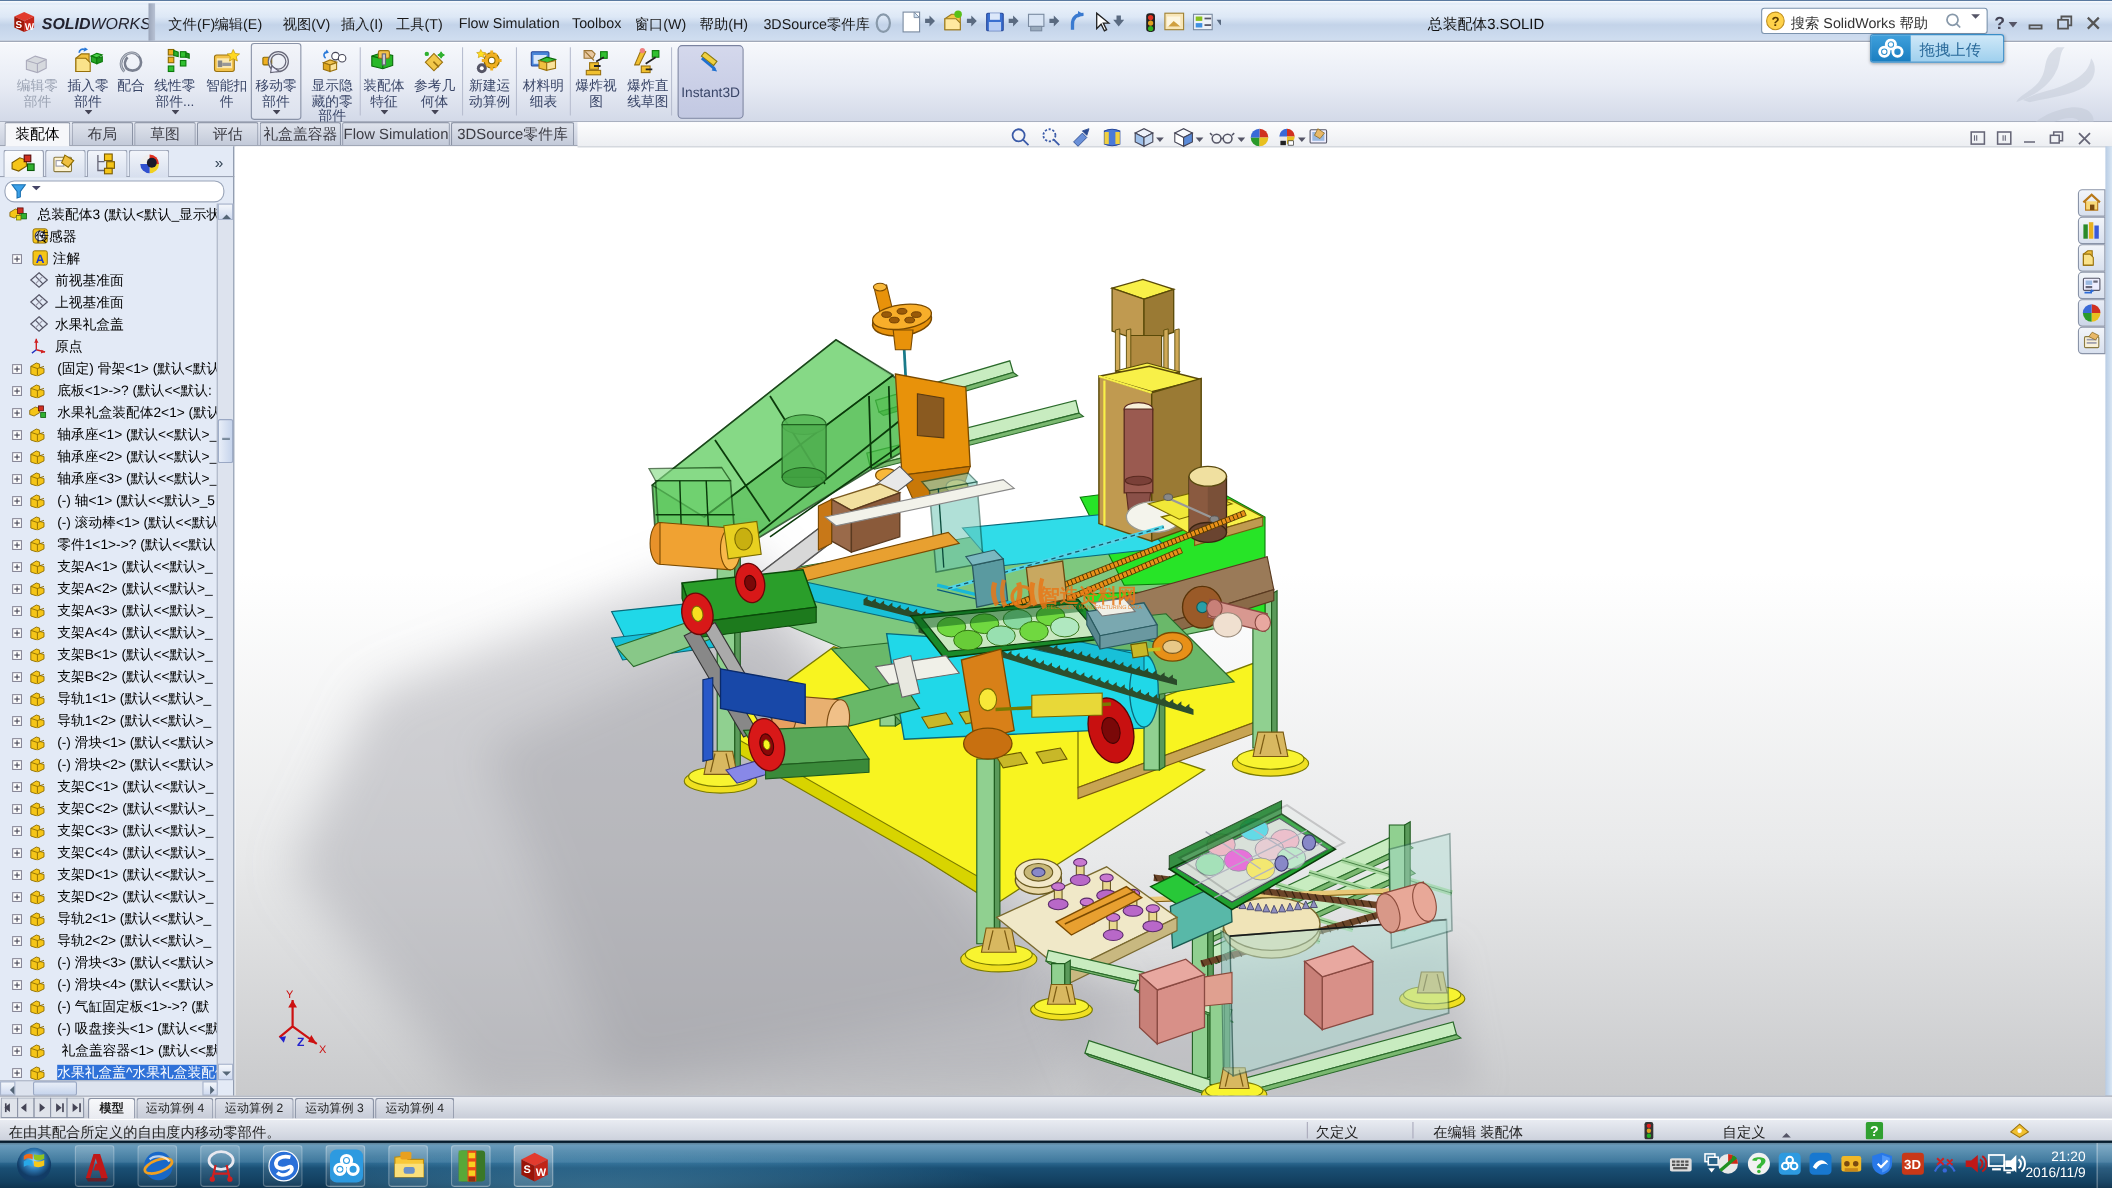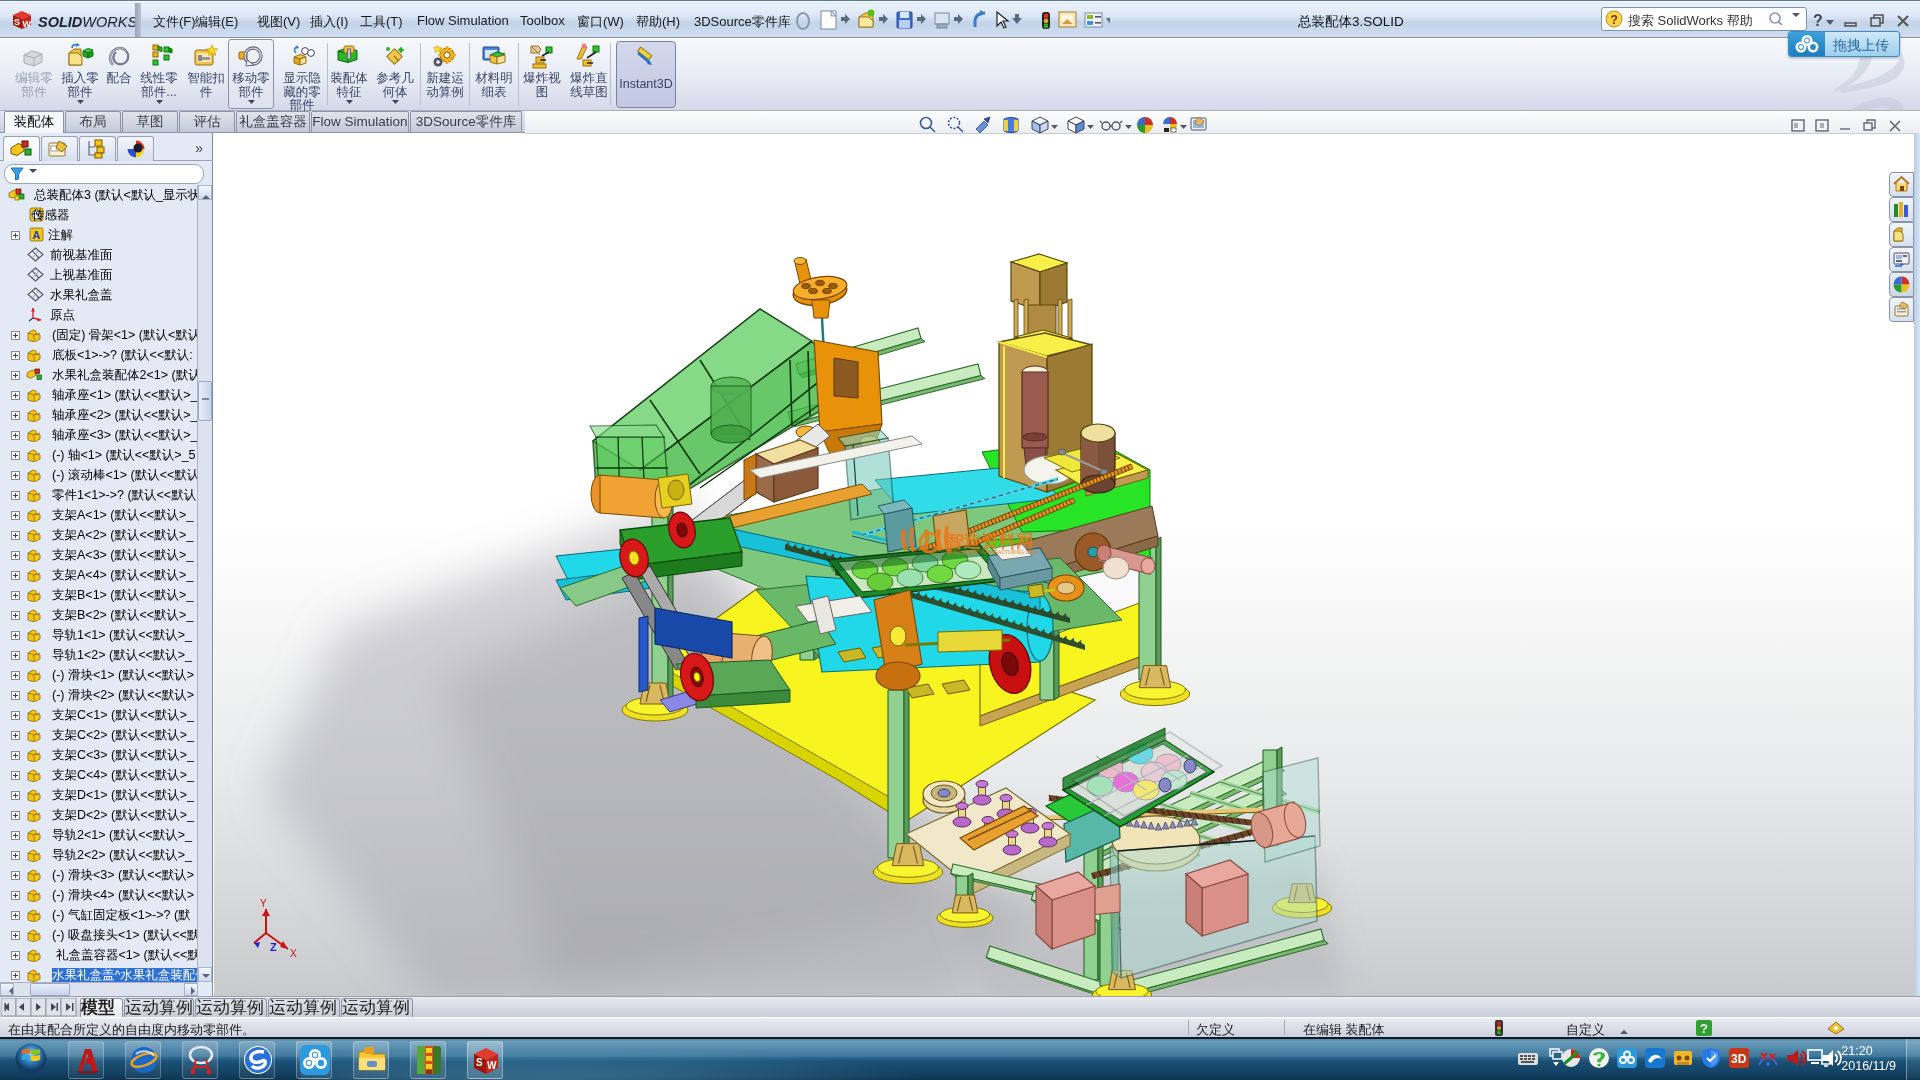--- a/index.html
+++ b/index.html
@@ -47,21 +47,21 @@
 .plus:after { content:""; position:absolute; left:3px; top:1px; width:1px; height:5px; background:#445; }
 .pico { position:absolute; left:26px; top:2px; width:17px; height:15px; }
 #vscroll { position:absolute; right:0px; top:52px; width:15px; height:797px; background:#dde3ee; border-left:1px solid #aab2c4; }
 #hscroll { position:absolute; left:0; bottom:0px; width:198px; height:14px; background:#dde3ee; border-top:1px solid #aab2c4; }
 
 
 #viewport { left:214px; top:133px; width:1706px; height:863px; background:linear-gradient(#ffffff 0%,#ffffff 45%,#e8e9ea 75%,#c9cacc 100%); }
 
 
 #modeltabs { left:0; top:996px; width:1920px; height:21px; background:linear-gradient(#e8ebf1,#c8cdd8); border-top:1px solid #9aa0ae; }
-.mtab { position:absolute; top:1px; height:19px; line-height:18px; text-align:left; font-size:17px; color:#222;
+.mtab { position:absolute; top:1px; height:19px; line-height:18px; text-align:center; font-size:11px; color:#222;
   background:linear-gradient(#dfe2ea,#c6cbd7); border:1px solid #8b93a5; border-bottom:none; border-radius:3px 3px 0 0; }
 .mtab.active { background:linear-gradient(#f8f9fb,#e8eaf0); }
 
 #statusbar { left:0; top:1017px; width:1920px; height:20px; background:linear-gradient(#e9ecf2,#ccd1dc); border-top:1px solid #fff; font-size:13px; color:#222; }
 
 #taskbar { left:0; top:1037px; width:1920px; height:43px;
   background:linear-gradient(#0e2e40 0%,#3579a3 10%,#2d6b93 45%,#1a4f74 58%,#123f5f 88%,#0e334e 100%); }
 </style>
 </head>
 <body>
@@ -156,21 +156,21 @@
       <path d="M13,9 l8,0 -4,5 z" fill="#556"></path>
       <rect x="32" y="12" width="11" height="3" fill="none" stroke="#555" stroke-width="1.6"></rect>
       <g stroke="#555" stroke-width="1.6" fill="none">
           <rect x="58" y="7" width="9" height="8"></rect>
           <path d="M61,7 l0,-3 9,0 0,8 -3,0"></path>
         </g>
       <g stroke="#555" stroke-width="2" fill="none">
           <path d="M85,5 l10,10 M95,5 l-10,10"></path>
         </g>
     </svg>
-    <div class="abs" style="left:1788px;top:30px;width:112px;height:26px;border:1px solid #3a8ec8;border-radius:3px;background:linear-gradient(#cfe8f8,#9fd0ee);box-shadow:0 1px 3px rgba(0,0,0,0.3);z-index:50">
+    <div class="abs" style="left:1700px;top:30px;width:122px;height:26px;border:1px solid #3a8ec8;border-radius:3px;background:linear-gradient(#cfe8f8,#9fd0ee);box-shadow:0 1px 3px rgba(0,0,0,0.3);z-index:50">
       <div style="position:absolute;left:0;top:0;width:36px;height:24px;background:linear-gradient(#3fa0dc,#1a7ec0);border-radius:2px 0 0 2px">
         <svg width="26" height="18" style="margin:3px 5px" viewBox="0 0 26 18">
             <circle cx="7" cy="12" r="4.2" fill="none" stroke="#fff" stroke-width="2.6"></circle>
             <circle cx="19" cy="12" r="4.2" fill="none" stroke="#fff" stroke-width="2.6"></circle>
             <circle cx="13" cy="5.5" r="4.2" fill="none" stroke="#fff" stroke-width="2.6"></circle>
             <circle cx="13" cy="5.5" r="2" fill="#fff"></circle>
             <circle cx="7" cy="12" r="2" fill="#fff"></circle>
           </svg>
       </div>
       <span style="position:absolute;left:44px;top:5px;font-size:14px;color:#2a6a9a">拖拽上传</span>
@@ -1603,16 +1603,16 @@
     <svg width="26" height="24" style="position:absolute;left:1806px;top:9px" viewBox="0 0 26 24">
         <rect x="2" y="4" width="14" height="10" fill="none" stroke="#fff" stroke-width="1.6"></rect>
         <rect x="5" y="16" width="8" height="2" fill="#fff"></rect>
         <path d="M18,10 h6 v8 h-8 v-6" fill="none" stroke="#fff" stroke-width="1.6"></path>
         <path d="M18,20 l4,0" stroke="#fff" stroke-width="1.6"></path>
       </svg>
     <svg width="24" height="24" style="position:absolute;left:1820px;top:9px" viewBox="0 0 24 24">
         <path d="M3,9 L8,9 L13,4 L13,20 L8,15 L3,15 Z" fill="#fff"></path>
         <path d="M15,8 C18,10 18,14 15,16 M17.5,5 C22,8 22,16 17.5,19" stroke="#fff" stroke-width="1.8" fill="none"></path>
       </svg>
-    <div style="position:absolute;right:24px;top:7px;color:#fff;font-size:12.5px;line-height:15px;">21:20<br>2016/11/9</div>
+    <div style="position:absolute;right:24px;top:7px;color:#fff;font-size:12.5px;line-height:15px;text-align:right">21:20<br>2016/11/9</div>
     <div style="position:absolute;right:0;top:2px;width:14px;height:41px;border-left:1px solid rgba(255,255,255,0.4);background:linear-gradient(rgba(255,255,255,0.15),rgba(255,255,255,0.02))"></div>
   </div>
 </div>
 
 </body></html>

